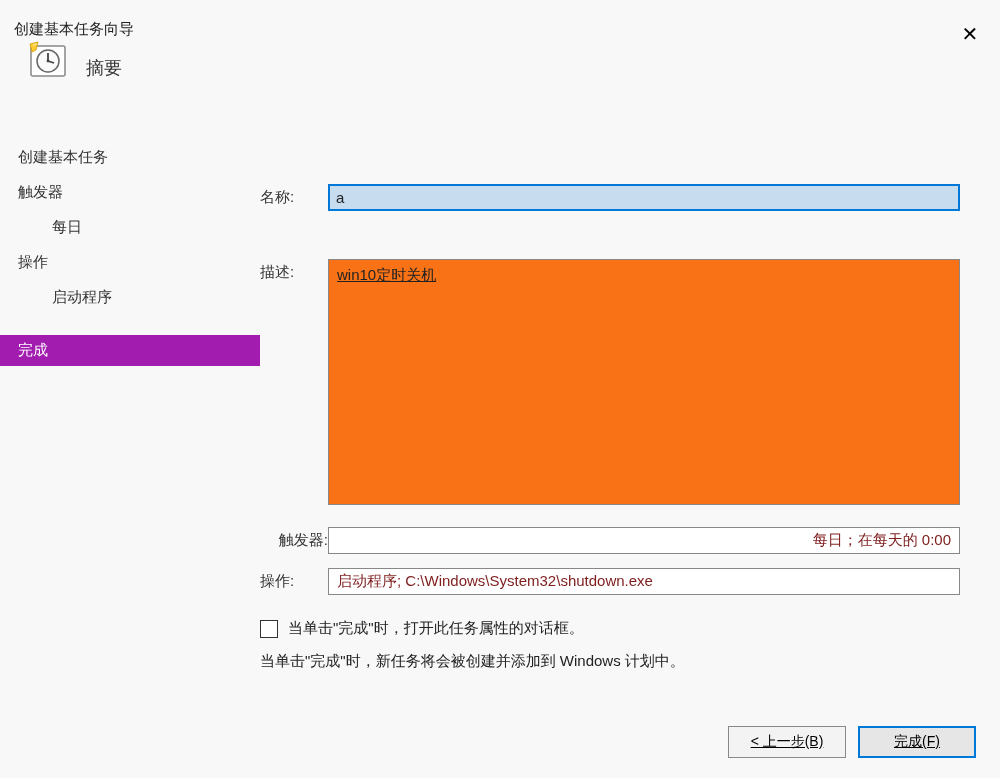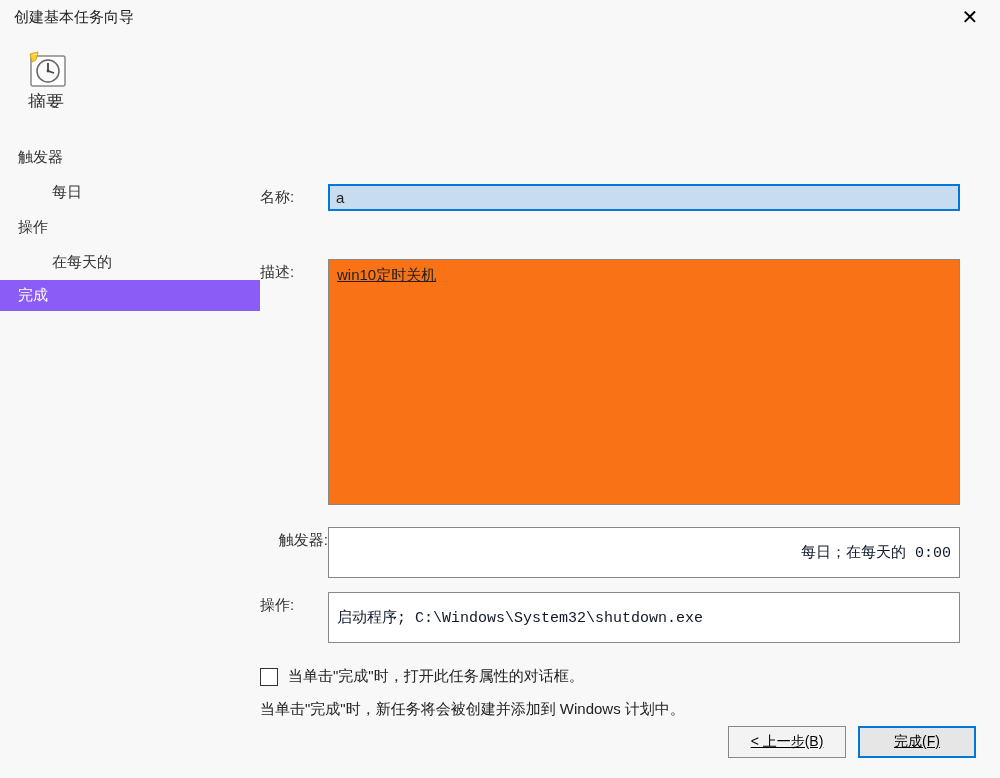--- a/index.html
+++ b/index.html
@@ -18,46 +18,45 @@
     }
     .window {
       width: 1000px;
       height: 778px;
       background: #f8f8f8;
       display: flex;
       flex-direction: column;
     }
     .title-bar {
       display: flex;
-      align-items: center;
+      align-items: flex-start;
       justify-content: space-between;
-      padding: 4px 10px 4px 14px;
+      padding: 20px 10px 4px 14px;
       height: 34px;
       background: #f8f8f8;
     }
     .title-text {
       font-size: 15px;
       color: #222;
     }
     .close-btn {
       font-size: 20px;
       color: #000;
       background: none;
       border: none;
       width: 40px;
       height: 28px;
       cursor: pointer;
       font-family: Arial;
     }
     .header-section {
       display: flex;
-      align-items: flex-start;
+      align-items: flex-end;
       padding: 16px 28px 28px 28px;
       height: 74px;
-      flex-direction: column;
     }
     .clock-icon {
       width: 40px;
       height: 40px;
       margin-right: 18px;
       position: relative;
     }
     .clock-icon svg {
       width: 40px;
       height: 40px;
@@ -83,23 +82,24 @@
       color: #333;
       cursor: pointer;
     }
     .sidebar-subitem {
       padding: 8px 0 8px 52px;
       font-size: 15px;
       color: #333;
       cursor: pointer;
     }
     .sidebar-item.active {
-      background: #8b5cf6;
+      background: #a21caf;
       color: #fff;
       padding: 6px 0 6px 18px;
+      margin-top: 20px;
     }
     .main-panel {
       flex: 1;
       padding: 28px 40px 0 0;
     }
     .form-row {
       display: flex;
       align-items: flex-start;
       margin-bottom: 14px;
       margin-top: 48px;
@@ -128,25 +128,24 @@
       font-size: 15px;
       font-family: inherit;
       color: #222;
       resize: none;
       text-decoration: underline;
     }
     .readonly-field {
       flex: 1;
       border: 1px solid #888;
       background: #fff;
-      padding: 15px 8px;
-      font-size: 15px;
-      color: #0f172a;
+      padding: 3px 8px;
+      font-size: 15px;
+      color: #7f1d1d;
       min-height: 26px;
-      font-family: Liberation Mono, monospace;
     }
     .trigger-row {
       margin-top: 22px;
       text-align: right;
     }
     .action-row {
       margin-top: 10px;
     }
     .checkbox-row {
       display: flex;
@@ -216,24 +215,25 @@
         <circle cx="20" cy="21" r="1.4" fill="#444"></circle>
         <path d="M 2 4 L 10 2 L 8 10 L 4 12 Z" fill="#ffcc33" stroke="#cc9900" stroke-width="0.8"></path>
         <path d="M 5 5 L 9 4" stroke="#fff0b0" stroke-width="1"></path>
       </svg>
     </div>
     <h1 class="page-heading">摘要</h1>
   </div>
 
   <div class="content-area">
     <div class="sidebar">
+      <div class="sidebar-item">创建基本任务</div>
       <div class="sidebar-item">触发器</div>
       <div class="sidebar-subitem">每日</div>
       <div class="sidebar-item">操作</div>
-      <div class="sidebar-subitem">在每天的</div>
+      <div class="sidebar-subitem">启动程序</div>
       <div class="sidebar-item active">完成</div>
     </div>
 
     <div class="main-panel">
       <div class="form-row">
         <div class="form-label">名称:</div>
         <input type="text" class="name-input" value="a" style="">
       </div>
 
       <div class="form-row">

